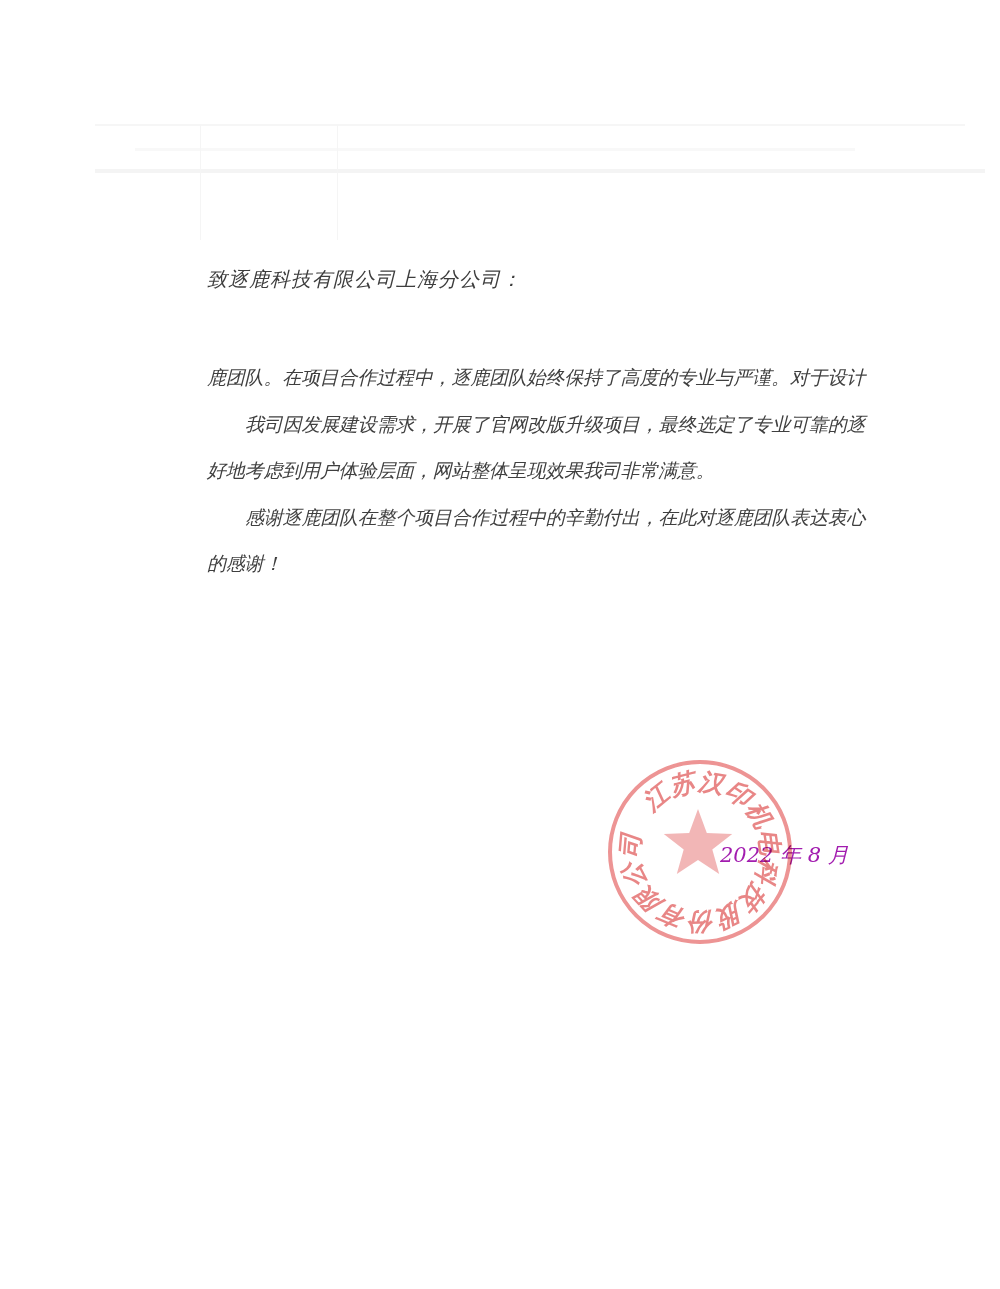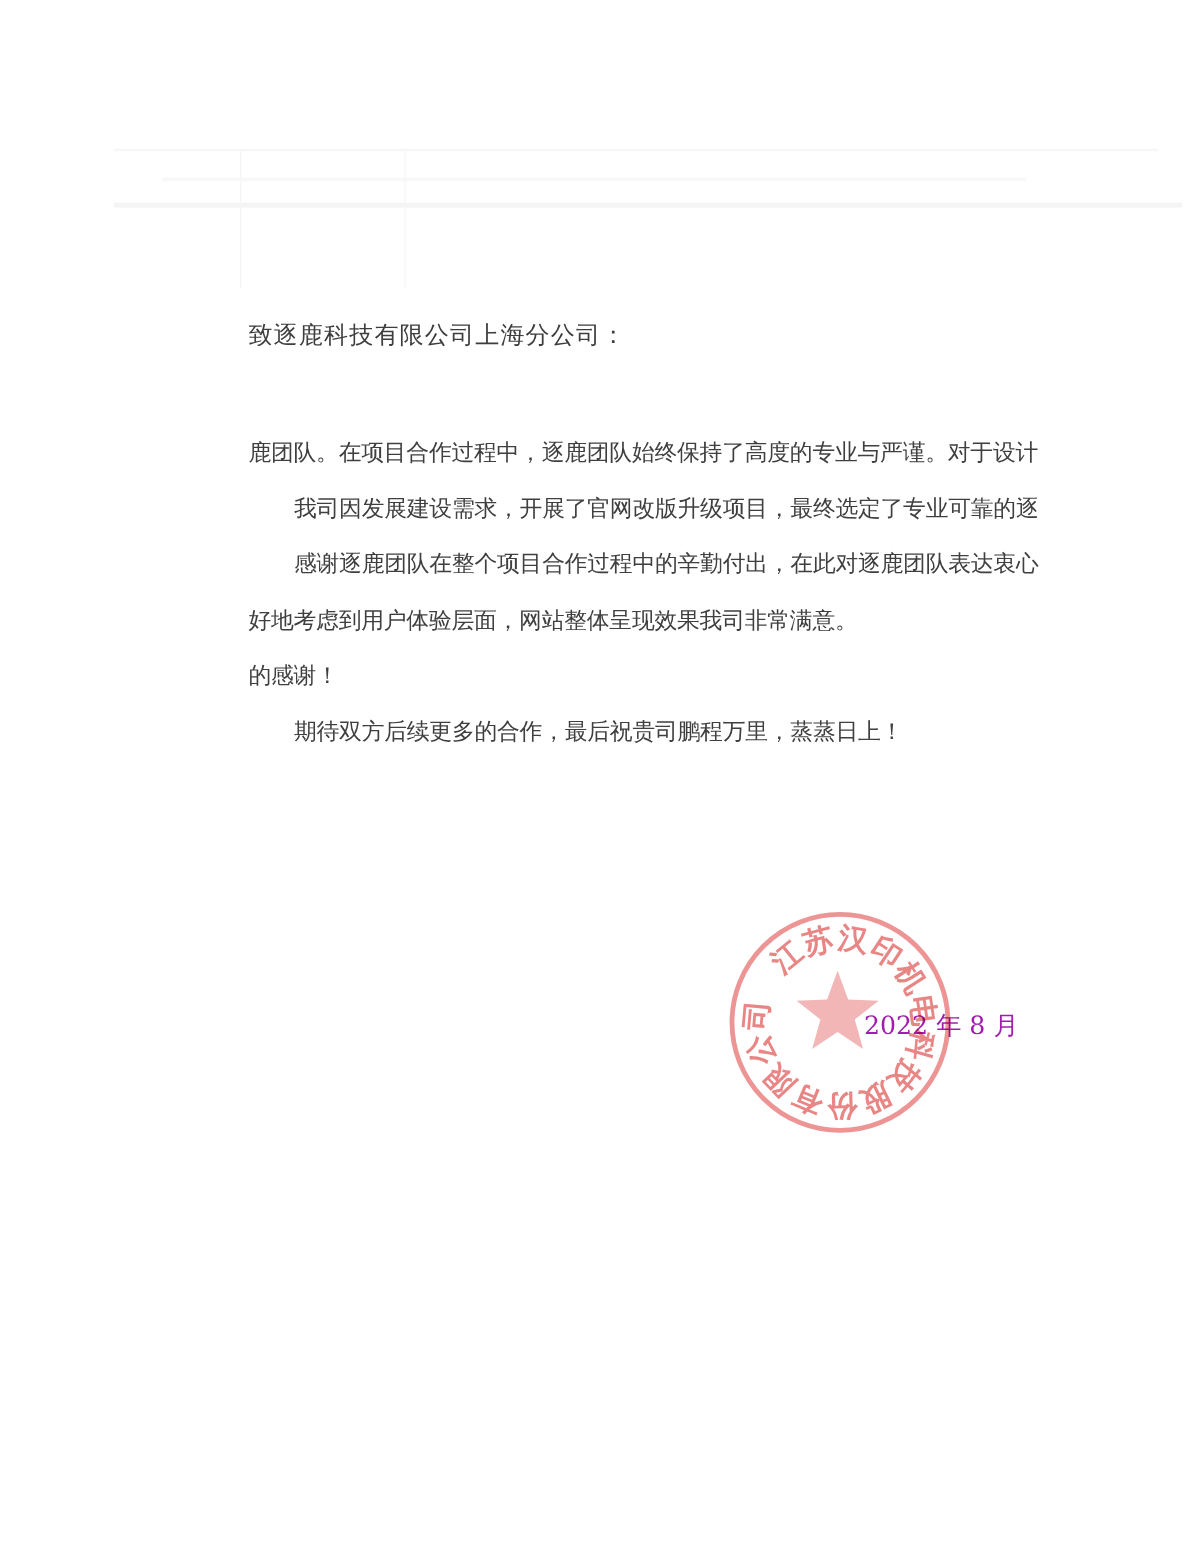--- a/index.html
+++ b/index.html
@@ -3,20 +3,21 @@
 <meta charset="utf-8">
 <style>
   html,body{margin:0;padding:0;}
   .page{
     position:relative;
     width:1000px;
     height:1013px;
     background:#ffffff;
     overflow:hidden;
     font-family:"DejaVu Serif","Liberation Serif",serif;
+    font-style:italic;
   }
   .artifact{position:absolute;pointer-events:none;}
   .salutation{
     position:absolute;
     left:207px;top:266px;
     font-size:20px;
     color:#3d3d3d;
     letter-spacing:1px;
     white-space:nowrap;
   }
@@ -69,24 +70,23 @@
   <div class="artifact" style="left:95px;top:169px;width:890px;height:4px;background:#f4f4f4;"></div>
   <div class="artifact" style="left:200px;top:125px;width:1px;height:115px;background:#f5f5f5;"></div>
   <div class="artifact" style="left:337px;top:125px;width:1px;height:115px;background:#f5f5f5;"></div>
   <div class="artifact" style="left:135px;top:1112px;width:850px;height:2px;background:#f7f7f7;"></div>
 
   <div class="salutation">致逐鹿科技有限公司上海分公司：</div>
 
   <div class="letter-body" id="letter-body">
       <div class="body-line">鹿团队。在项目合作过程中，逐鹿团队始终保持了高度的专业与严谨。对于设计</div>
       <div class="body-line indent">我司因发展建设需求，开展了官网改版升级项目，最终选定了专业可靠的逐</div>
+      <div class="body-line">好地考虑到用户体验层面，网站整体呈现效果我司非常满意。</div>
       <div class="body-line indent">感谢逐鹿团队在整个项目合作过程中的辛勤付出，在此对逐鹿团队表达衷心</div>
-      <div class="body-line">好地考虑到用户体验层面，网站整体呈现效果我司非常满意。</div>
       <div class="body-line">的感谢！</div>
-      <div class="body-line indent">期待双方后续更多的合作，最后祝贵司鹏程万里，蒸蒸日上！</div>
     </div>
 
   <div class="sig-date">2022 年 8 月</div>
 
   <svg class="stamp" viewBox="0 0 200 200">
     <circle cx="100" cy="100" r="90" fill="none" stroke="#e46060" stroke-width="4" opacity="0.8"></circle>
     <polygon opacity="0.6" fill="#e47070" points="98,57 106.8,80.9 132.2,81.9 112.3,97.6 119.2,122.1 98,108 76.8,122.1 83.7,97.6 63.8,81.9 89.2,80.9"></polygon>
     <g id="stamp-ring-text" fill="#df5252" opacity="0.82">
         <text x="55.9" y="45.6" font-size="25" text-anchor="middle" dominant-baseline="central" transform="rotate(-39.0 55.9 45.6)">江</text>
         <text x="82.1" y="32.3" font-size="25" text-anchor="middle" dominant-baseline="central" transform="rotate(-14.8 82.1 32.3)">苏</text>

